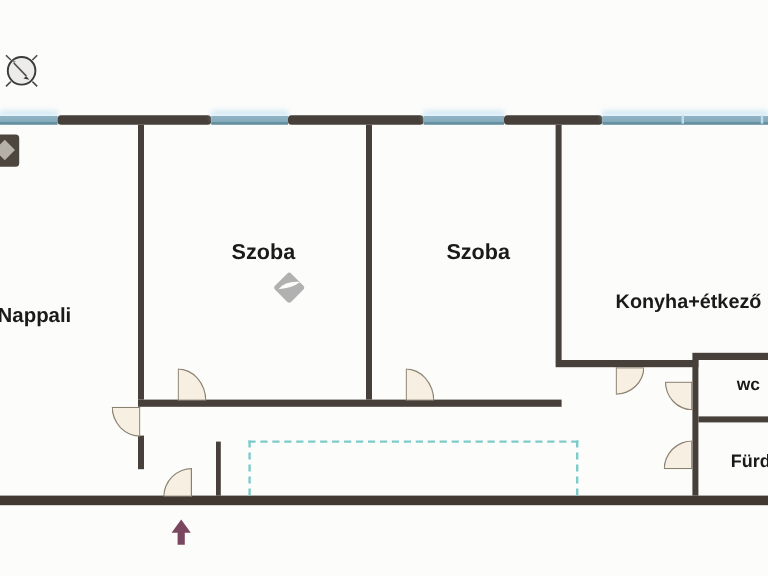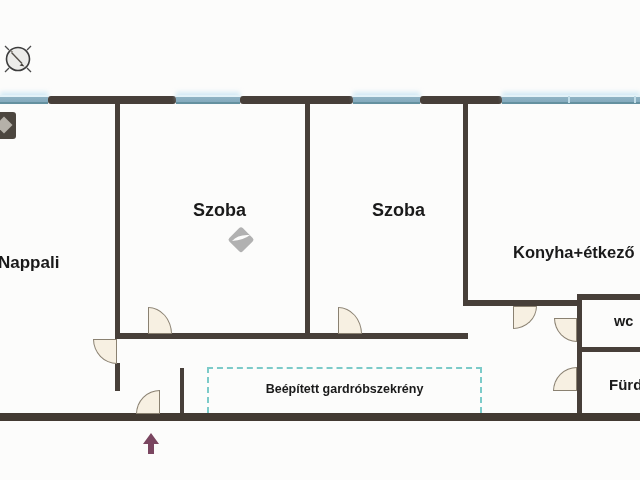--- a/index.html
+++ b/index.html
@@ -106,20 +106,19 @@
       <path d="M8,19 Q14,12 26,13 Q20,18 8,19 Z" fill="#fcfcfb"></path>
     </svg>
   </div>
 
   <div class="label" style="left:-2px;top:253px;font-size:17px;">Nappali</div>
   <div class="label room-label" style="left:150px;top:200px;width:96px;">Szoba</div>
   <div class="label room-label" style="left:329px;top:200px;width:96px;">Szoba</div>
   <div class="label" style="left:513px;top:195px;font-size:16.5px;margin-top:48px;">Konyha+étkező</div>
   <div class="label" style="left:614px;top:313px;font-size:14.5px;">wc</div>
   <div class="label" style="left:609px;top:376px;font-size:15px;">Fürdő</div>
-  <div class="label" style="left:207px;top:382px;width:275px;font-size:12.5px;text-align:center;">Beépített gardróbszekrény</div>
 
   <svg style="left:142px;top:432px;" width="18" height="24" viewBox="0 0 18 24">
     <path d="M9,1 L17,12 L12,12 L12,22 L6,22 L6,12 L1,12 Z" fill="#7a4660"></path>
   </svg>
 
 
 </div>
 
 </body></html>

